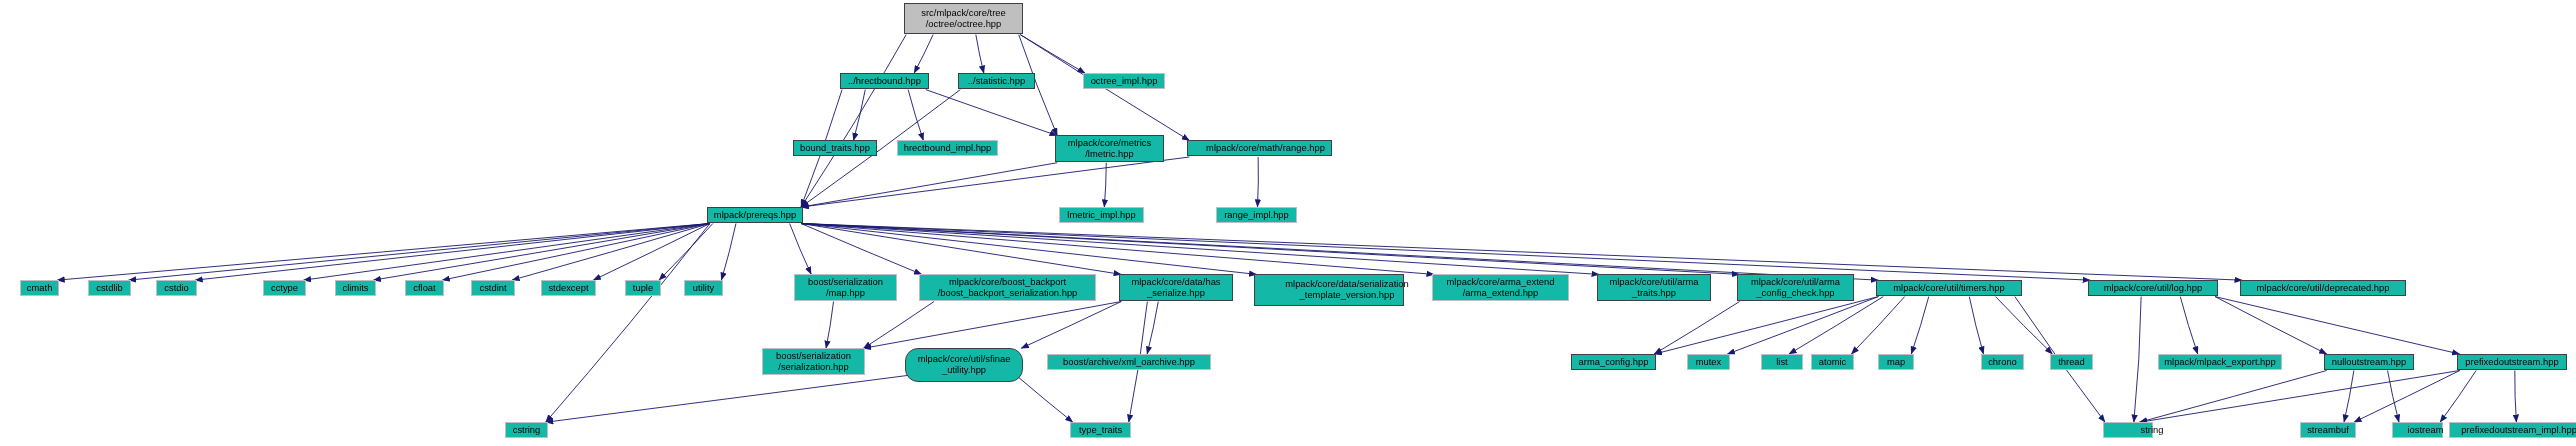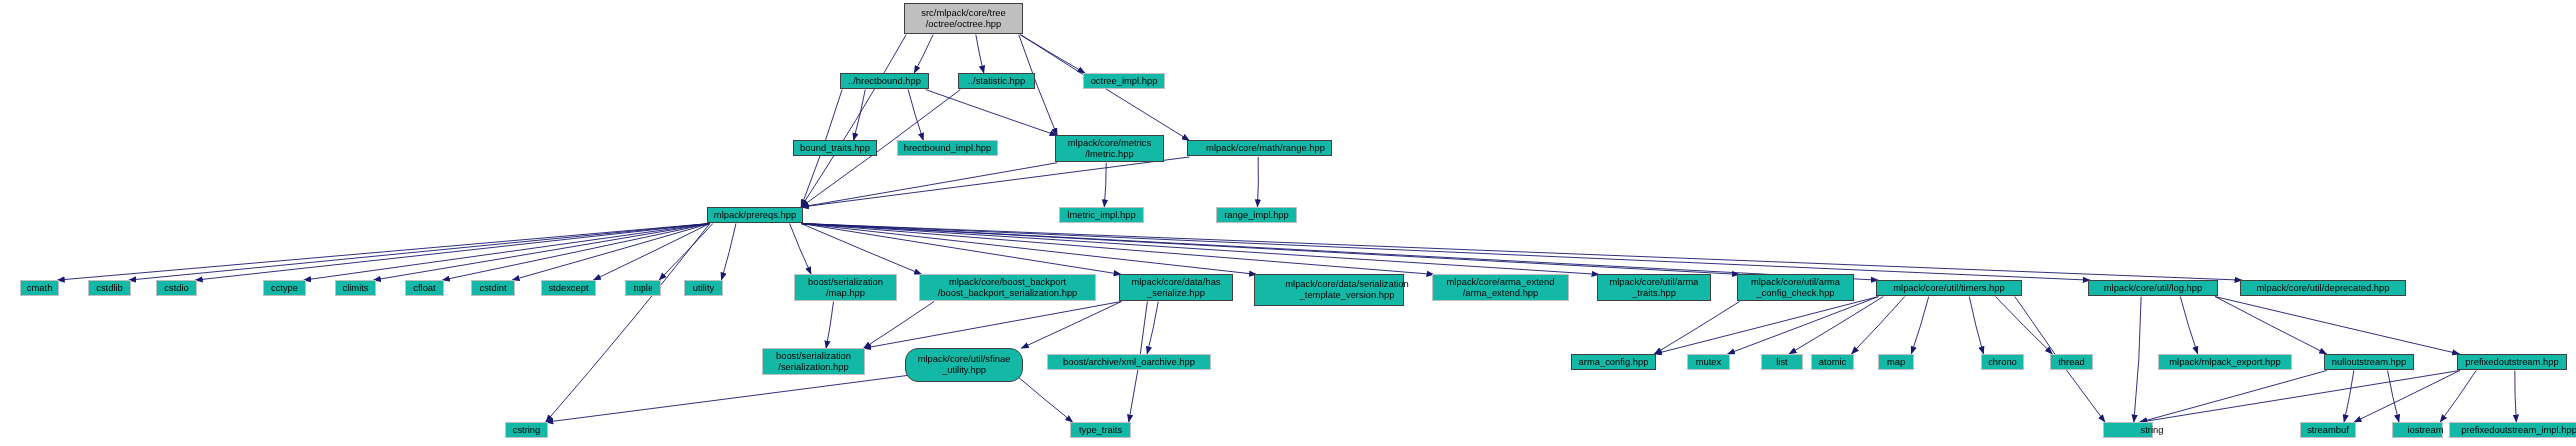--- a/index.html
+++ b/index.html
@@ -121,21 +121,21 @@
       <div class="node " style="left: 1043px; top: 207px; width: 85px; height: 16.4px;">lmetric_impl.hpp</div>
       <div class="node " style="left: 1200px; top: 207px; width: 81px; height: 16.4px;">range_impl.hpp</div>
       <div class="node " style="left: 4.1px; top: 280px; width: 39px; height: 16.4px;">cmath</div>
       <div class="node " style="left: 72px; top: 280px; width: 43px; height: 16.4px;">cstdlib</div>
       <div class="node " style="left: 140px; top: 280px; width: 41px; height: 16.4px;">cstdio</div>
       <div class="node " style="left: 247px; top: 280px; width: 43px; height: 16.4px;">cctype</div>
       <div class="node " style="left: 319px; top: 280px; width: 41px; height: 16.4px;">climits</div>
       <div class="node " style="left: 389px; top: 280px; width: 39px; height: 16.4px;">cfloat</div>
       <div class="node " style="left: 455px; top: 280px; width: 44px; height: 16.4px;">cstdint</div>
       <div class="node " style="left: 525px; top: 280px; width: 55px; height: 16.4px;">stdexcept</div>
-      <div class="node " style="left: 609px; top: 280px; width: 36px; height: 16.4px; font-family: Liberation Serif, serif;">tuple</div>
+      <div class="node " style="left: 609px; top: 280px; width: 36px; height: 16.4px;">tuple</div>
       <div class="node " style="left: 668px; top: 280px; width: 39px; height: 16.4px;">utility</div>
       <div class="node " style="left: 778px; top: 274px; width: 103px; height: 27px;">boost/serialization
 /map.hpp</div>
       <div class="node " style="left: 903px; top: 274px; width: 177px; height: 27px;">mlpack/core/boost_backport
 /boost_backport_serialization.hpp</div>
       <div class="node strong" style="left: 1103px; top: 274px; width: 114px; height: 27px;">mlpack/core/data/has
 _serialize.hpp</div>
       <div class="node strong" style="left: 1238px; top: 274px; width: 150px; height: 32px; padding-left: 36px;">mlpack/core/data/serialization
 _template_version.hpp</div>
       <div class="node " style="left: 1416px; top: 274px; width: 137px; height: 27px;">mlpack/core/arma_extend
@@ -152,21 +152,21 @@
       <div class="node strong" style="left: 889px; top: 348px; width: 118px; height: 34px; border-radius: 13px;">mlpack/core/util/sfinae
 _utility.hpp</div>
       <div class="node " style="left: 1031px; top: 354px; width: 164px; height: 16.4px;">boost/archive/xml_oarchive.hpp</div>
       <div class="node strong" style="left: 1555px; top: 354px; width: 85px; height: 16.4px;">arma_config.hpp</div>
       <div class="node " style="left: 1671px; top: 354px; width: 43px; height: 16.4px;">mutex</div>
       <div class="node " style="left: 1745px; top: 354px; width: 42px; height: 16.4px;">list</div>
       <div class="node " style="left: 1795px; top: 354px; width: 43px; height: 16.4px;">atomic</div>
       <div class="node " style="left: 1862px; top: 354px; width: 36px; height: 16.4px;">map</div>
       <div class="node " style="left: 1965px; top: 354px; width: 43px; height: 16.4px;">chrono</div>
       <div class="node " style="left: 2034px; top: 354px; width: 43px; height: 16.4px;">thread</div>
-      <div class="node " style="left: 2142px; top: 354px; width: 134px; height: 16.4px;">mlpack/mlpack_export.hpp</div>
+      <div class="node " style="left: 2142px; top: 354px; width: 124px; height: 16.4px;">mlpack/mlpack_export.hpp</div>
       <div class="node strong" style="left: 2308px; top: 354px; width: 90px; height: 16.4px;">nulloutstream.hpp</div>
       <div class="node strong" style="left: 2441px; top: 354px; width: 110px; height: 16.4px;">prefixedoutstream.hpp</div>
       <div class="node " style="left: 489px; top: 422px; width: 43px; height: 16.4px;">cstring</div>
       <div class="node " style="left: 1054px; top: 422px; width: 61px; height: 16.4px;">type_traits</div>
       <div class="node " style="left: 2087px; top: 422px; width: 39px; height: 16.4px; padding-left: 48px;">string</div>
       <div class="node " style="left: 2284px; top: 422px; width: 56px; height: 16.4px;">streambuf</div>
       <div class="node " style="left: 2376px; top: 422px; width: 51px; height: 16.4px; padding-left: 16px;">iostream</div>
       <div class="node " style="left: 2433px; top: 422px; width: 140px; height: 16.4px;">prefixedoutstream_impl.hpp</div>
     </div>
 </div>

